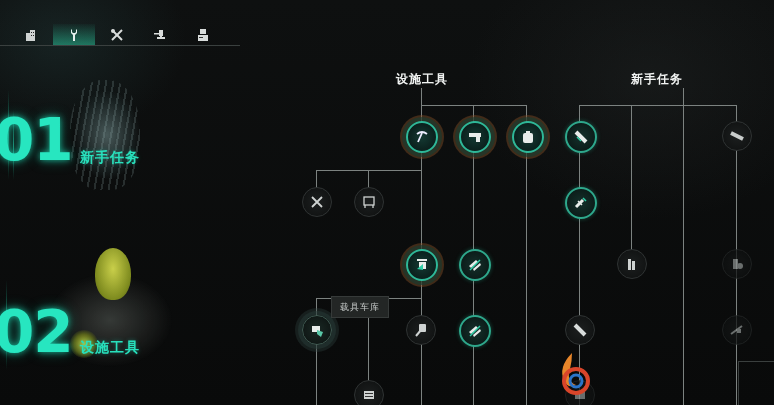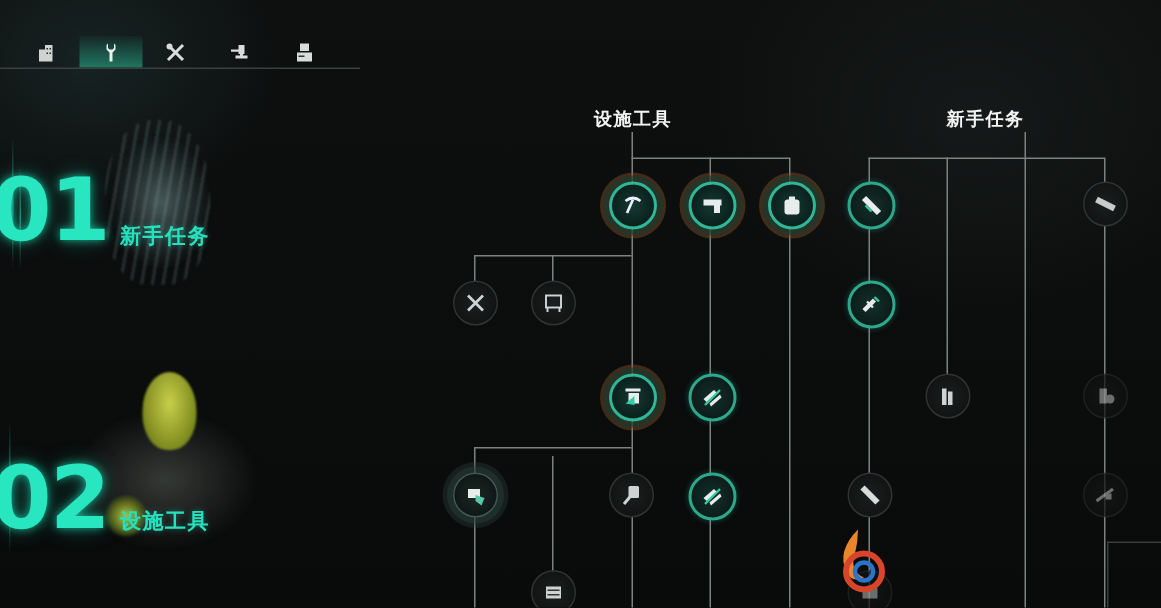--- a/index.html
+++ b/index.html
@@ -246,19 +246,20 @@
         <circle cx="11" cy="10" r="3" fill="#8a8f8e"></circle>
       </svg>
   </div>
   <div class="node dim" style="left:722px;top:311px">
     <svg viewBox="0 0 16 16">
         <path d="M2 12 L13 4" stroke="#8a8f8e" stroke-width="2"></path>
         <rect x="8" y="7" width="4" height="4" fill="#8a8f8e"></rect>
       </svg>
   </div>
 
+  <div class="tooltip">载具车库</div>
 
   <svg class="watermark" viewBox="0 0 46 50">
     <path d="M20 4 Q6 18 12 32 Q16 40 24 36 Q14 32 18 20 Q20 12 20 4 Z" fill="#e8862a"></path>
     <circle cx="24" cy="32" r="12" fill="none" stroke="#d9452a" stroke-width="4"></circle>
     <circle cx="24" cy="32" r="6" fill="none" stroke="#2b74c9" stroke-width="3"></circle>
   </svg>
 </div>
 
 </body></html>

